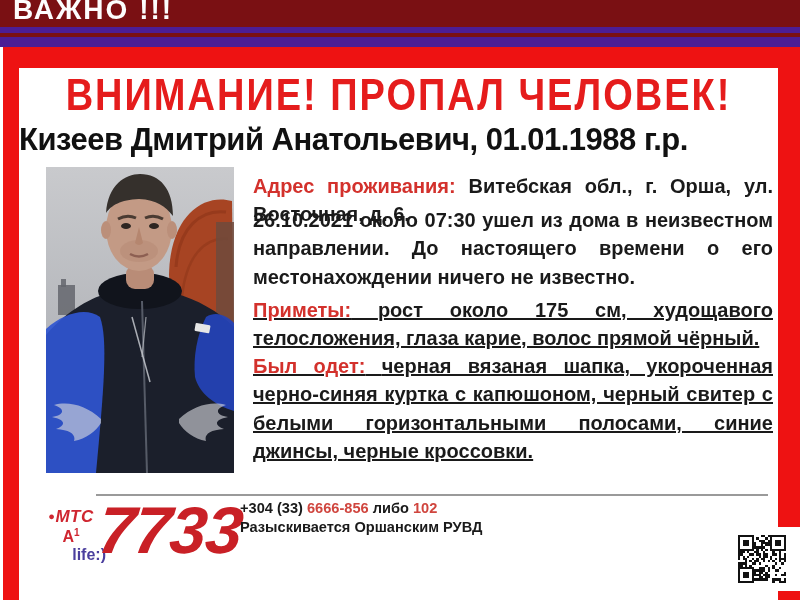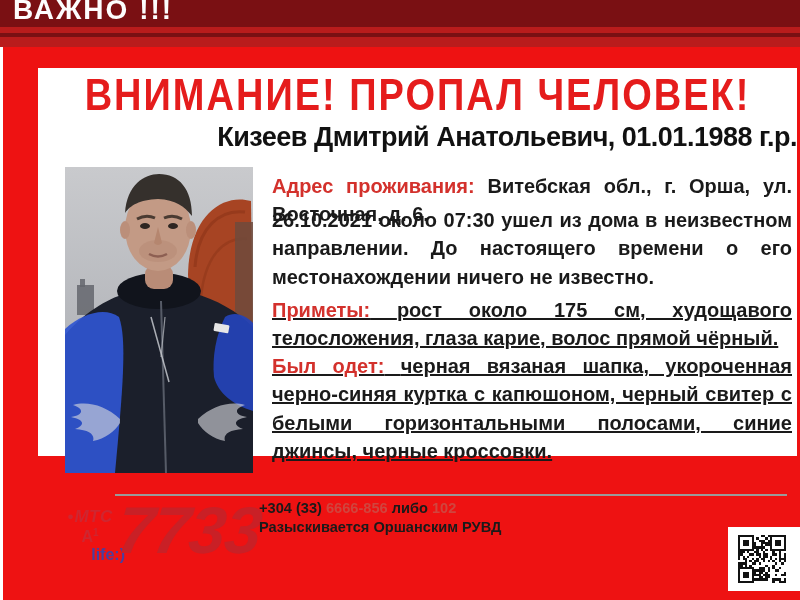--- a/index.html
+++ b/index.html
@@ -1,39 +1,39 @@
 <!DOCTYPE html>
 <html style="--maroon: #7a1013; --accent_red: #ee1212; --title_red: #e51c1c; --label_red: #d3312c; --phone_red: #d0453e; --number_red: #c92026; --mts_red: #cf2630; --life_purple: #4b3f9e;"><head>
 <meta charset="utf-8">
 <style>
   * { margin:0; padding:0; box-sizing:border-box; }
   html,body { width:800px; height:600px; overflow:hidden; background:#fff;
               font-family:"Liberation Sans", sans-serif; }
-  .poster { position:relative; width:800px; height:600px; background:#b91c1c; }
+  .poster { position:relative; width:800px; height:600px; background:#4c1d95; }
 
   
   .top-band { position:absolute; left:0; top:0; width:800px; height:27px;
               background:var(--maroon,#7a1013); overflow:hidden; }
   .vazhno { position:absolute; left:13px; top:-6px; color:#fdfdfd;
             font-size:28px; font-weight:900; letter-spacing:2px; }
   .thin-line { position:absolute; left:0; top:33px; width:800px; height:4px;
                background:var(--maroon,#7a1013); }
 
   
   .frame { position:absolute; left:0; top:47px; width:800px; height:553px;
            background:var(--accent_red,#ee1212); }
   .left-sliver { position:absolute; left:0; top:47px; width:3px; height:553px; background:#fff; }
-  .content { position:absolute; left:19px; top:68px; width:759px; height:388px;
-             background:#fff;margin-left:19px; }
+  .content { position:absolute; left:19px; top:68px; width:759px; height:532px;
+             background:#fff; }
 
   .title { position:absolute; left:0; top:3px; width:759px; text-align:center;
            color:var(--title_red,#e51c1c); font-size:38px; font-weight:900;
            letter-spacing:2px; transform:scaleY(1.16); transform-origin:top; white-space:nowrap; }
-  .name-line { position:absolute; left:0; top:54px; width:759px; text-align:right;
-               color:#111; font-size:27px; font-weight:bold; letter-spacing:-0.5px; white-space:nowrap; }
+  .name-line { position:absolute; left:0; top:54px; width:759px; text-align:left;
+               color:#111; font-size:31px; font-weight:bold; letter-spacing:-0.5px; white-space:nowrap; }
 
   .photo { position:absolute; left:27px; top:99px; width:188px; height:306px; overflow:hidden; }
 
   .info-p { position:absolute; left:234px; width:520px; color:#1a1a1a;
             font-size:20px; font-weight:bold; line-height:1.42; text-align:justify; }
   .p1 { top:104px; } .p2 { top:138px; } .p3 { top:228px;text-decoration:underline; } .p4 { top:284px;text-decoration:underline; }
   .red-label { color:var(--label_red,#d3312c); }
 
   .divider { position:absolute; left:77px; top:426px; width:672px; height:2px;
              background:#9a9a9a; }

